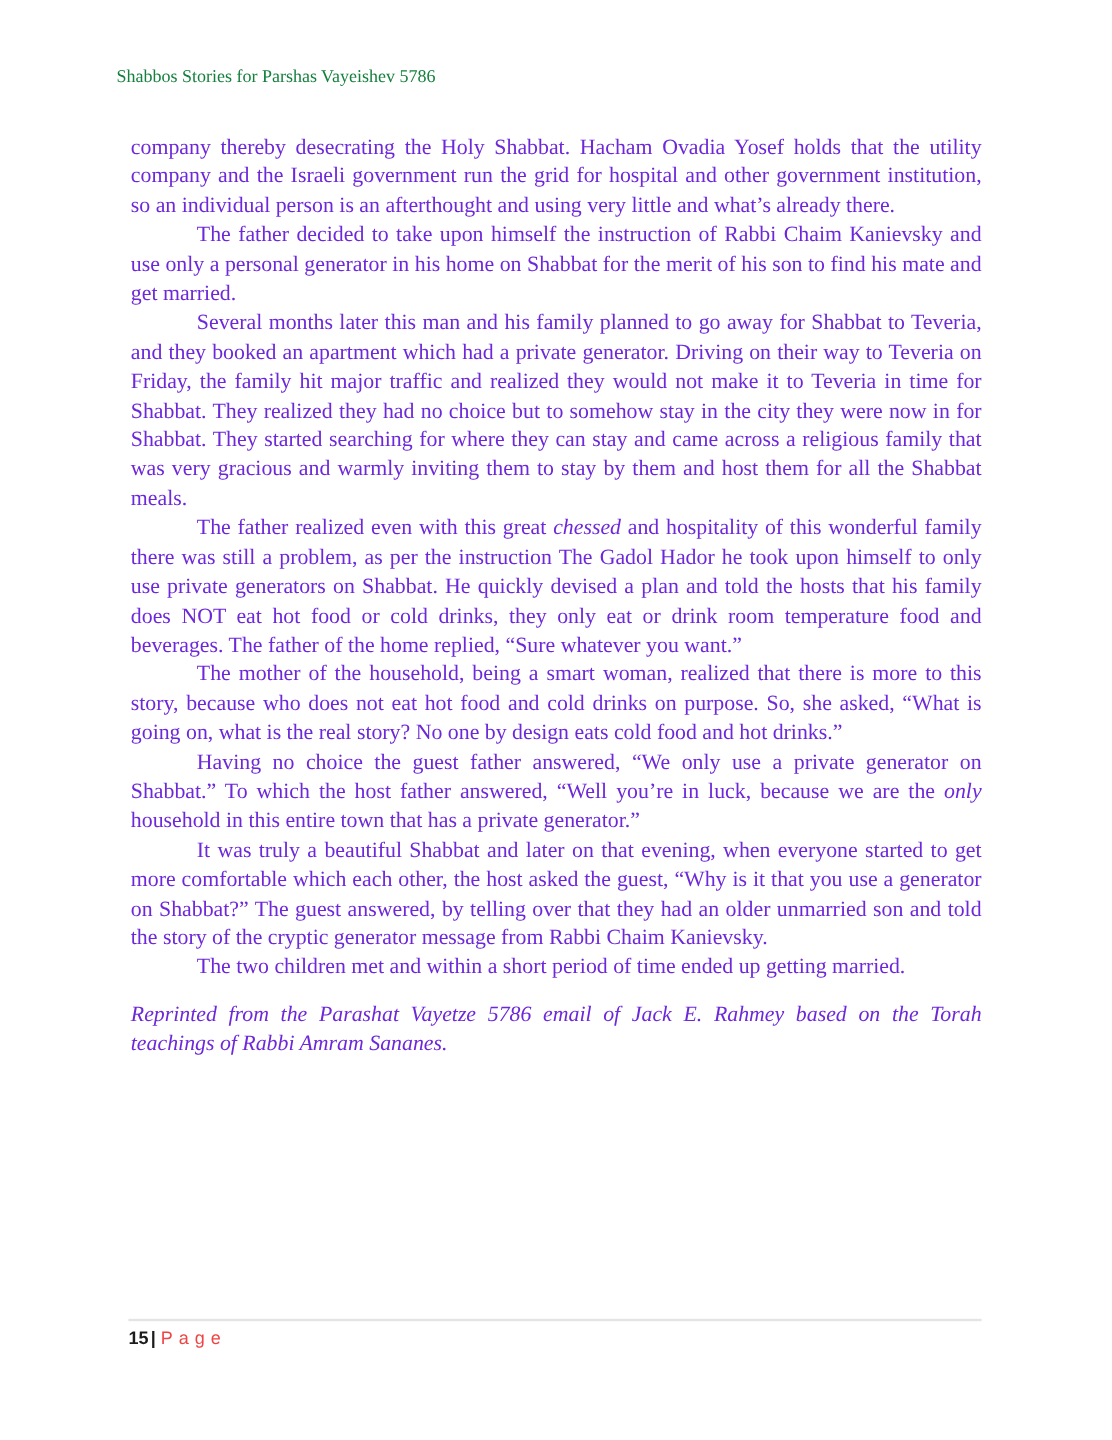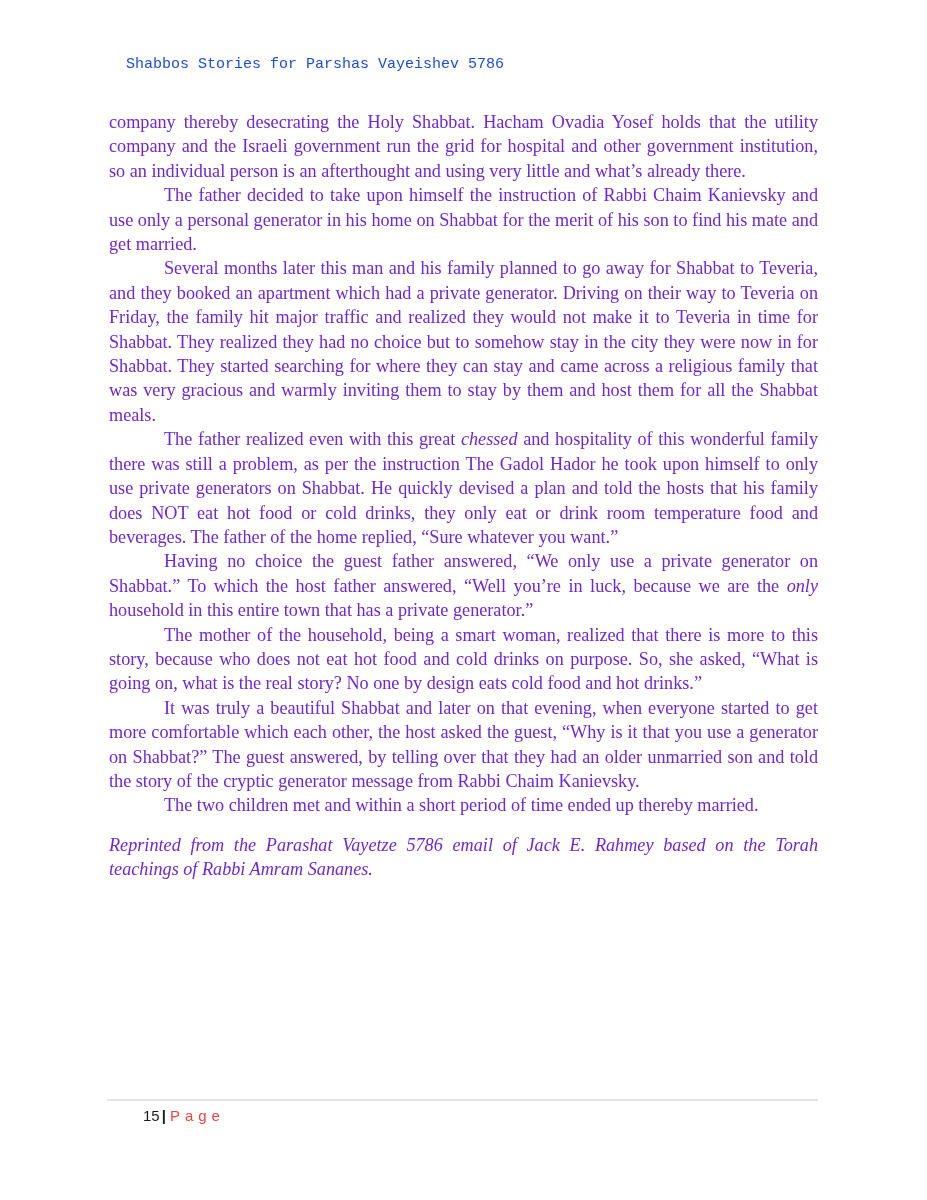--- a/index.html
+++ b/index.html
@@ -9,24 +9,24 @@
     position: relative;
     font-family: "Liberation Serif", serif;
   }
   .page {
     position: absolute; inset: 0;
     background: #ffffff;
     overflow: hidden;
   }
   .doc-header {
     position: absolute;
-    left: 126px; top: 55px; width: 709px;
-    font-family: Liberation Mono, monospace;
+    left: 97px; top: 55px; width: 709px;
+    font-family: Liberation Serif, serif;
     font-size: 15px; line-height: 19px;
-    color: #1d4ed8;
+    color: #15803d;
   }
   .doc-body {
     position: absolute;
     left: 109px; top: 110px; width: 709px;
     font-family: "Liberation Serif", serif;
     font-size: 18.2px; line-height: 24.4px;
     color: #6d28d9;
     text-align: justify;
     text-justify: inter-word;
   }
@@ -39,40 +39,40 @@
   .doc-body em { }
   .doc-footer {
     position: absolute;
     left: 107px; top: 1099px; width: 711px;
     border-top: 2px solid #e4e4e4;
     padding-top: 6px;
     font-family: "Liberation Sans", sans-serif;
     font-size: 15px;
     color: #1c1c1c;
   }
-  .doc-footer .page-number { font-weight: normal; color: #1c1c1c; margin-left: 36px; }
+  .doc-footer .page-number { font-weight: bold; color: #1c1c1c; }
   .doc-footer .separator { font-weight: bold; color: #1c1c1c; padding: 0 4px 0 2px; }
   .doc-footer .page-label { color: #ef4444; letter-spacing: 5px; }
 </style>
 </head>
 <body>
 
 <div class="page">
 
   <div class="doc-header">Shabbos Stories for Parshas Vayeishev 5786</div>
 
   <div class="doc-body">
       <p class=""><span>company thereby desecrating the Holy Shabbat. Hacham Ovadia Yosef holds that the utility company and the Israeli government run the grid for hospital and other government institution, so an individual person is an afterthought and using very little and what’s already there.</span></p>
       <p class="indent "><span>The father decided to take upon himself the instruction of Rabbi Chaim Kanievsky and use only a personal generator in his home on Shabbat for the merit of his son to find his mate and get married.</span></p>
       <p class="indent "><span>Several months later this man and his family planned to go away for Shabbat to Teveria, and they booked an apartment which had a private generator. Driving on their way to Teveria on Friday, the family hit major traffic and realized they would not make it to Teveria in time for Shabbat. They realized they had no choice but to somehow stay in the city they were now in for Shabbat. They started searching for where they can stay and came across a religious family that was very gracious and warmly inviting them to stay by them and host them for all the Shabbat meals.</span></p>
       <p class="indent "><span>The father realized even with this great </span><em>chessed</em><span> and hospitality of this wonderful family there was still a problem, as per the instruction The Gadol Hador he took upon himself to only use private generators on Shabbat. He quickly devised a plan and told the hosts that his family does NOT eat hot food or cold drinks, they only eat or drink room temperature food and beverages. The father of the home replied, “Sure whatever you want.”</span></p>
+      <p class="indent "><span>The mother of the household, being a smart woman, realized that there is more to this story, because who does not eat hot food and cold drinks on purpose. So, she asked, “What is going on, what is the real story? No one by design eats cold food and hot drinks.”</span></p>
       <p class="indent "><span>Having no choice the guest father answered, “We only use a private generator on Shabbat.” To which the host father answered, “Well you’re in luck, because we are the </span><em>only</em><span> household in this entire town that has a private generator.”</span></p>
-      <p class="indent "><span>The mother of the household, being a smart woman, realized that there is more to this story, because who does not eat hot food and cold drinks on purpose. So, she asked, “What is going on, what is the real story? No one by design eats cold food and hot drinks.”</span></p>
       <p class="indent "><span>It was truly a beautiful Shabbat and later on that evening, when everyone started to get more comfortable which each other, the host asked the guest, “Why is it that you use a generator on Shabbat?” The guest answered, by telling over that they had an older unmarried son and told the story of the cryptic generator message from Rabbi Chaim Kanievsky.</span></p>
-      <p class="indent "><span>The two children met and within a short period of time ended up thereby married.</span></p>
+      <p class="indent "><span>The two children met and within a short period of time ended up getting married.</span></p>
       <p class="reprint"><em>Reprinted from the Parashat Vayetze 5786 email of Jack E. Rahmey based on the Torah teachings of Rabbi Amram Sananes.</em></p>
     </div>
 
   <div class="doc-footer">
     <span class="page-number">15</span><span class="separator">|</span><span class="page-label">Page</span>
   </div>
 
 </div>
 
 </body></html>

